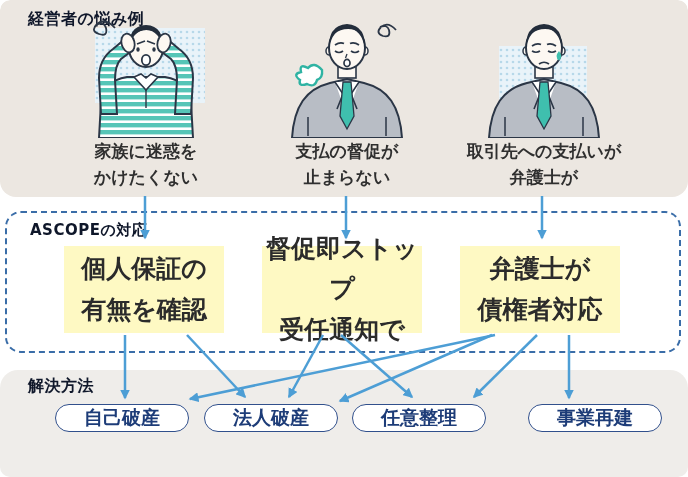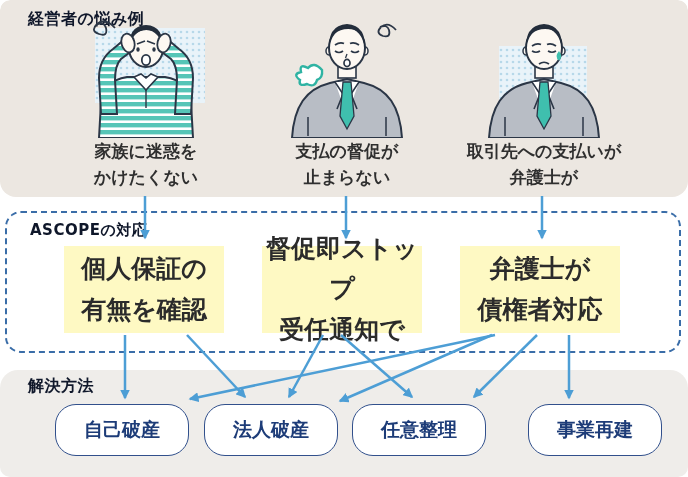--- a/index.html
+++ b/index.html
@@ -11,21 +11,21 @@
   .worry-col{position:absolute;top:18px;width:212px;text-align:center;}
   .worry-fig{display:block;margin:0 auto;}
   .worry-text{margin-top:1px;font-size:17px;font-weight:bold;color:#2f2f2f;line-height:1.5;}
   .dashed-box{position:absolute;left:5px;top:211px;width:676px;height:142px;box-sizing:border-box;
               border:2px dashed #3a6da8;border-radius:16px;background:transparent;}
   .response-box{position:absolute;top:246px;width:160px;height:87px;background:#fef9c3;
                 display:flex;flex-direction:column;justify-content:center;text-align:center;
                 font-size:25px;font-weight:bold;color:#2b2b2b;line-height:1.62;}
   .panel-bottom{position:absolute;left:0;top:370px;width:688px;height:107px;background:#efedea;
                 border-radius:18px 18px 0 0;}
-  .pill{position:absolute;top:404px;width:134px;height:52px;background:#fff;box-sizing:border-box;
+  .pill{position:absolute;top:404px;width:134px;height:28px;background:#fff;box-sizing:border-box;
         border:1.5px solid #31508c;border-radius:21px;display:flex;align-items:center;justify-content:center;
         font-size:19px;font-weight:bold;color:#1d3c78;cursor:pointer;}
   .arrows{position:absolute;left:0;top:0;width:688px;height:477px;pointer-events:none;}
 </style>
 </head>
 <body>
 
 <div class="stage">
 
   <div class="panel-top">

